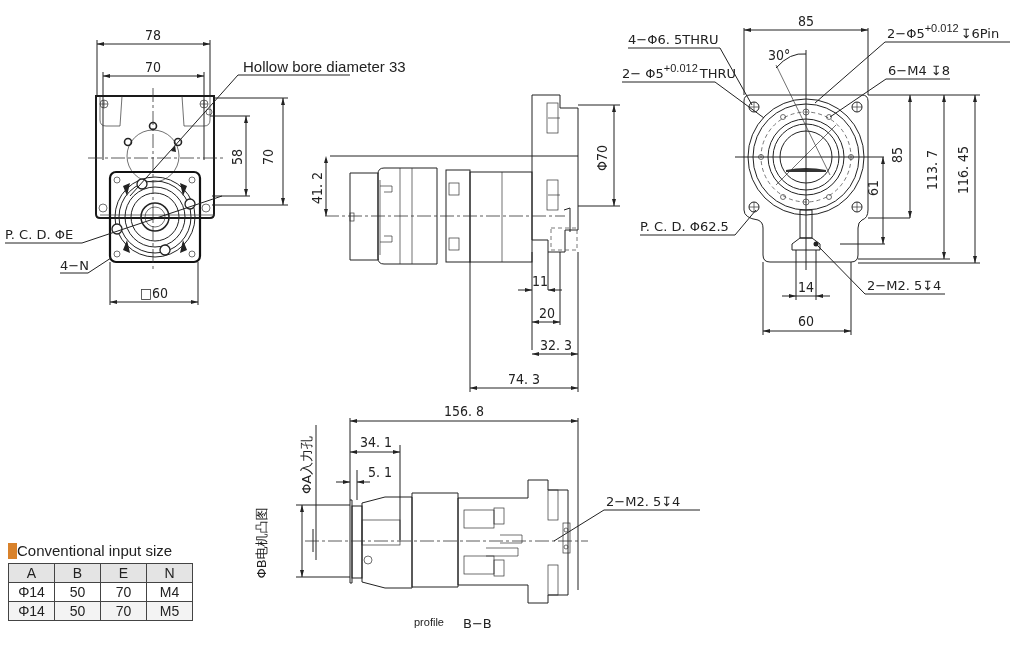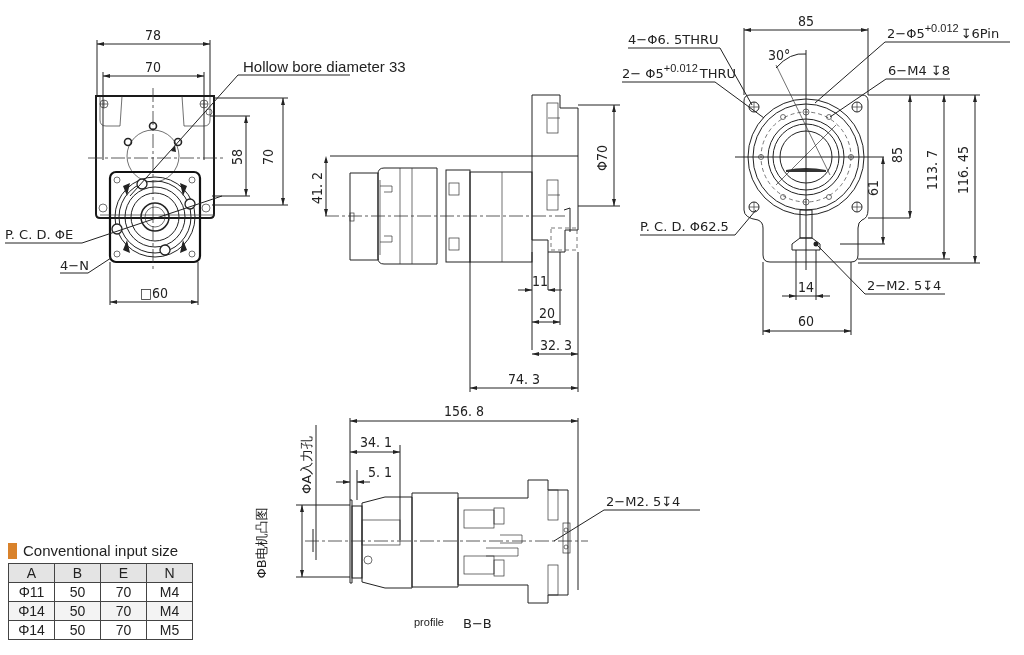--- a/index.html
+++ b/index.html
@@ -8,21 +8,21 @@
   .dim{font-family:"DejaVu Sans Condensed","DejaVu Sans",sans-serif;font-size:14px;fill:#222;}
   .lbl{font-family:"DejaVu Sans",sans-serif;font-size:13px;fill:#222;}
   .note{font-family:"Liberation Sans",sans-serif;font-size:15px;fill:#222;}
   .small{font-family:"Liberation Sans",sans-serif;font-size:11px;fill:#222;}
   .ln{stroke:#222;stroke-width:1;fill:none;}
   .thick{stroke:#1a1a1a;stroke-width:2;fill:none;}
   .thin{stroke:#333;stroke-width:0.7;fill:none;}
   .center{stroke:#333;stroke-width:0.8;fill:none;stroke-dasharray:14 3 3 3;}
   .dash{stroke:#555;stroke-width:0.8;fill:none;stroke-dasharray:4 3;}
   .input-table{position:absolute;left:8px;top:542px;}
-  .table-title{display:flex;align-items:center;gap:6px;font-size:15px;color:#222;margin-bottom:4px;}
+  .table-title{display:flex;align-items:center;font-size:15px;color:#222;margin-bottom:4px;}
   .table-title .marker{width:9px;height:16px;background:#d9822b;display:inline-block;}
   table{border-collapse:collapse;font-family:"Liberation Sans",sans-serif;font-size:14px;}
   th,td{border:1px solid #444;width:45px;height:18px;text-align:center;padding:0;}
   th{background:#e4e4e4;font-weight:normal;}
   td{background:#f3f3f3;}
   tr:nth-child(odd) td{background:#ffffff;}
 </style>
 </head>
 <body>
 
@@ -379,26 +379,20 @@
     <thead>
       <tr>
         <th>A</th>
         <th>B</th>
         <th>E</th>
         <th>N</th>
       </tr>
     </thead>
     <tbody>
       <tr>
-        <td>Φ11</td>
-        <td>50</td>
-        <td>70</td>
-        <td>M4</td>
-      </tr>
-      <tr>
         <td>Φ14</td>
         <td>50</td>
         <td>70</td>
         <td>M4</td>
       </tr>
       <tr>
         <td>Φ14</td>
         <td>50</td>
         <td>70</td>
         <td>M5</td>

